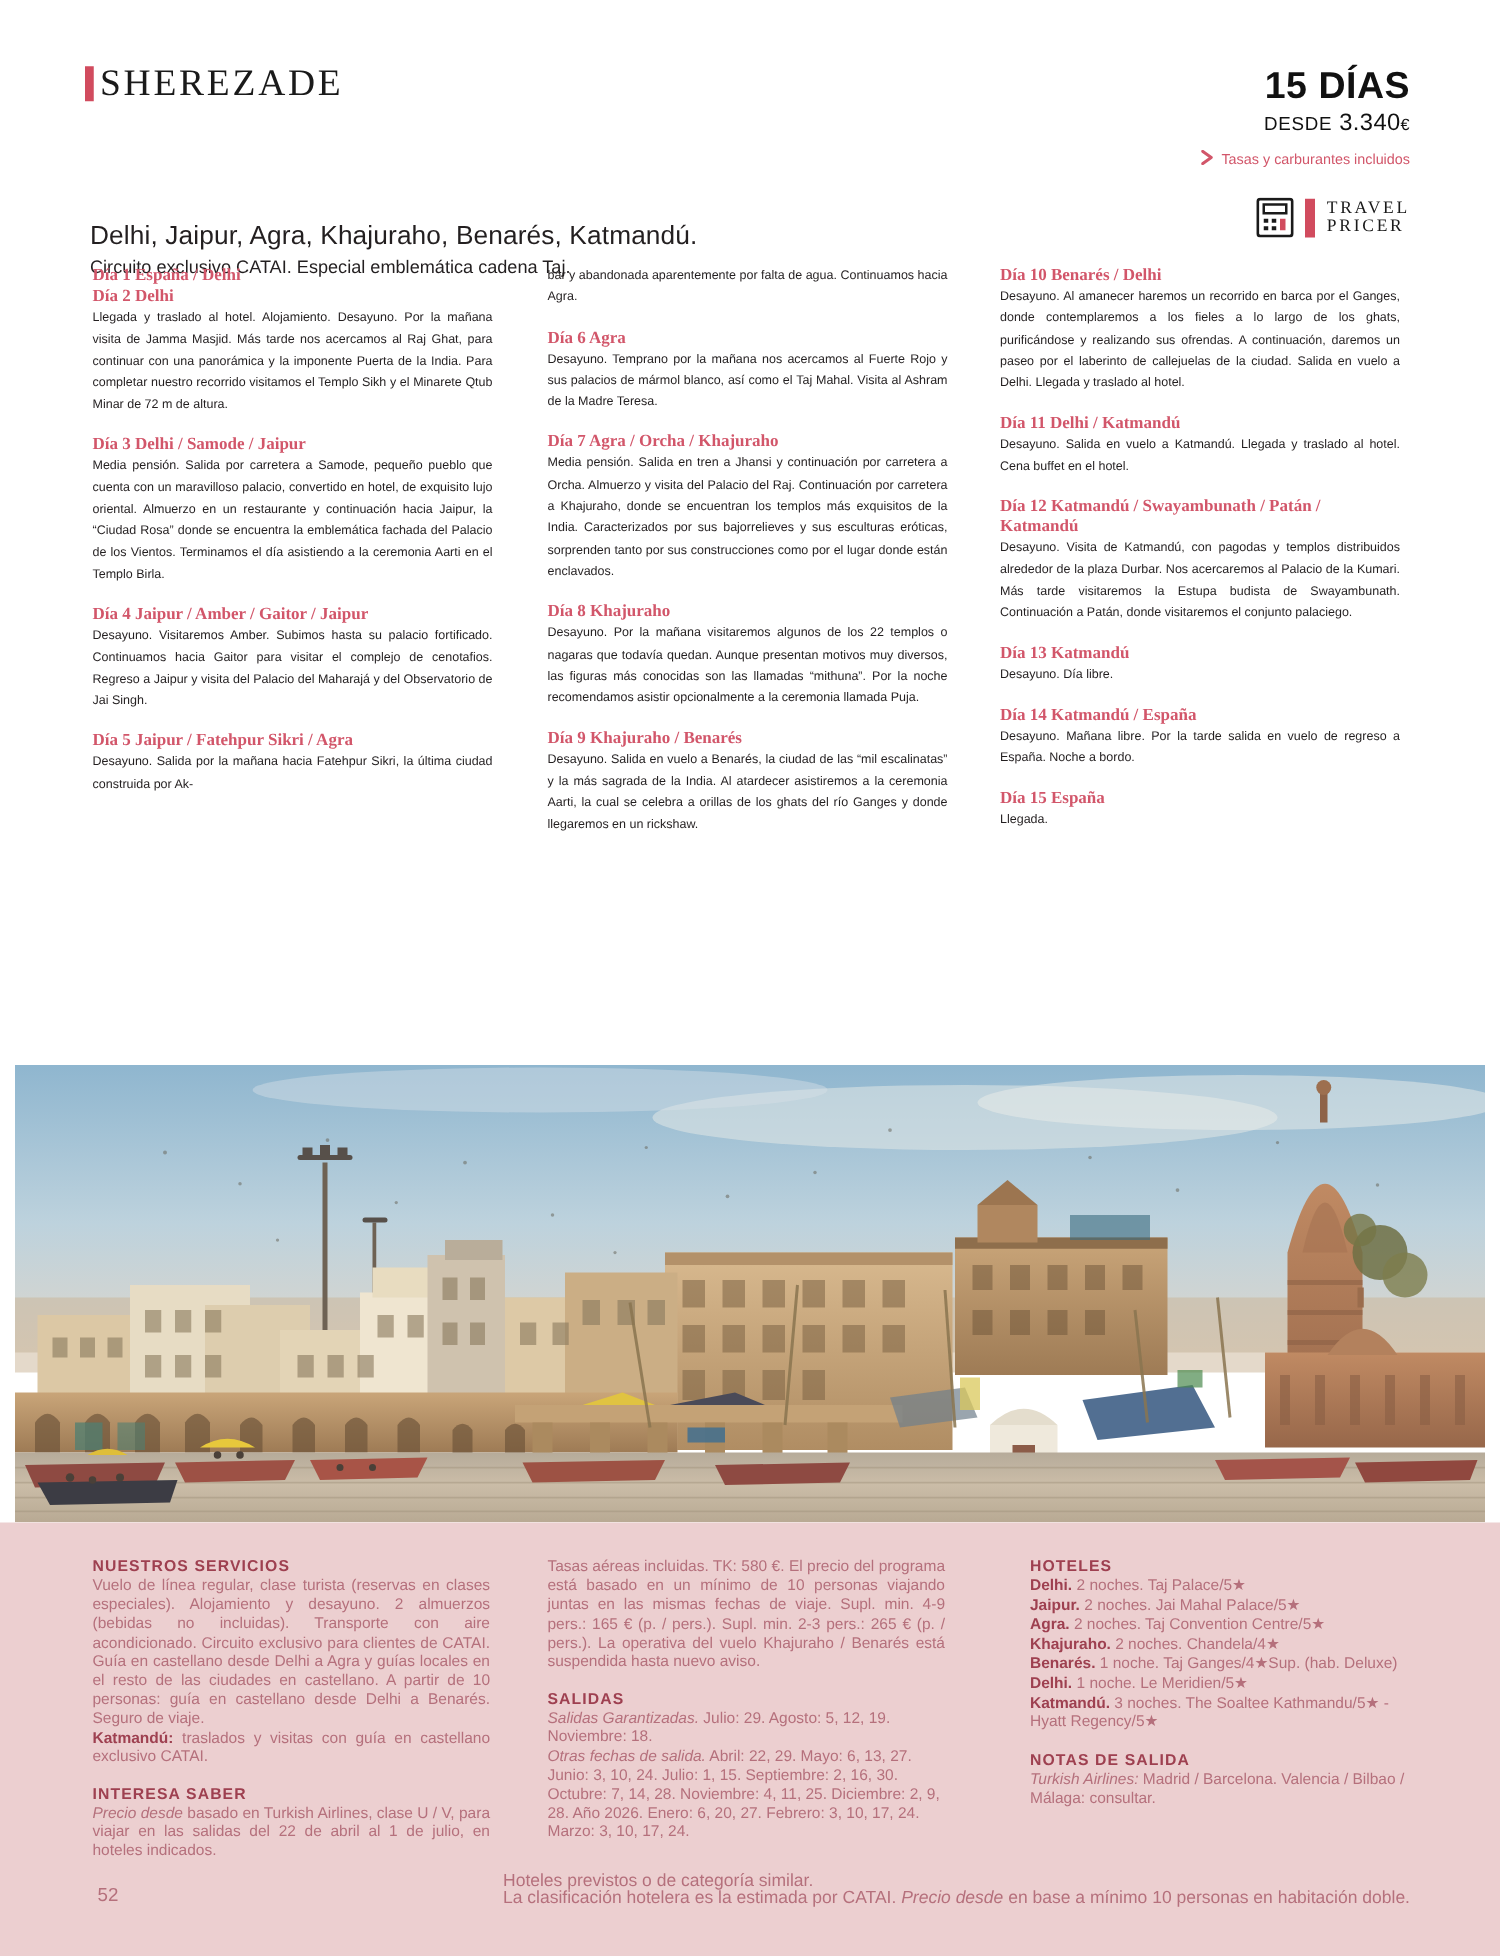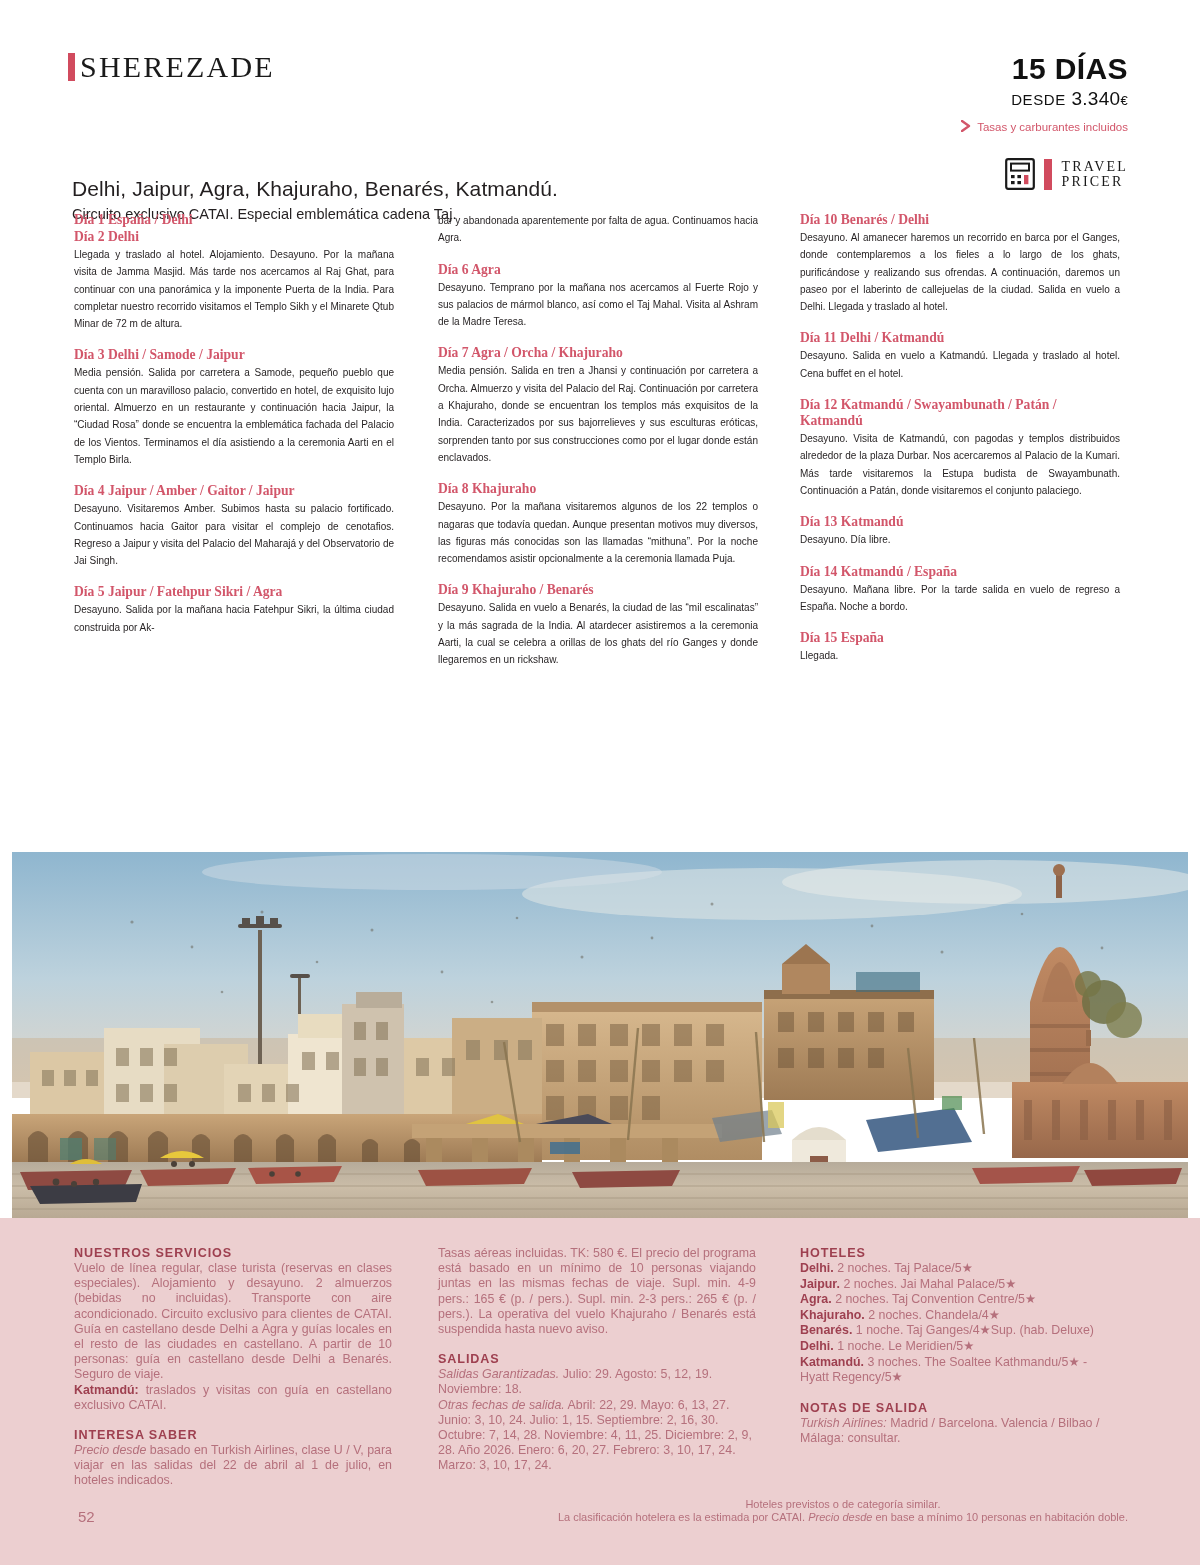--- a/index.html
+++ b/index.html
@@ -65,21 +65,21 @@
   .photo svg { display:block; }
 
   
   .panel {
     position:absolute; left:0; top:1218px; width:1200px; height:347px;
     background:#eccfd0;
   }
   .pcol { position:absolute; top:28px; width:318px; }
   .pcol-1 { left:74px; }
   .pcol-2 { left:438px; }
-  .pcol-3 { left:800px; }
+  .pcol-3 { left:824px; }
 
   .p-head {
     font-size:12.6px; font-weight:700; letter-spacing:0.9px;
     color:#9e4050; margin-bottom:1px;
   }
   .p-body {
     font-size:12.4px; line-height:15.2px; color:#b5707c;
     text-align:justify; margin:0;
   }
   .p-body.left { text-align:left; }
@@ -90,21 +90,21 @@
   .hotels-line { font-size:12.4px; line-height:15.6px; color:#b5707c; }
   .hotels-line b { color:#9e4050; font-weight:700; }
 
   
   .pagenum {
     position:absolute; left:78px; top:1508px;
     font-size:15px; color:#b5707c;
   }
   .footnote {
     position:absolute; right:72px; top:1498px;
-    text-align:center; font-size:11px; line-height:13px; color:#b5707c;
+    text-align:left; font-size:14px; line-height:13px; color:#b5707c;
   }
   .footnote i { font-style:italic; }
 </style>
 </head>
 <body>
 
 <div class="header">
 
   <div class="brand">
     <span class="brand-bar"></span>

